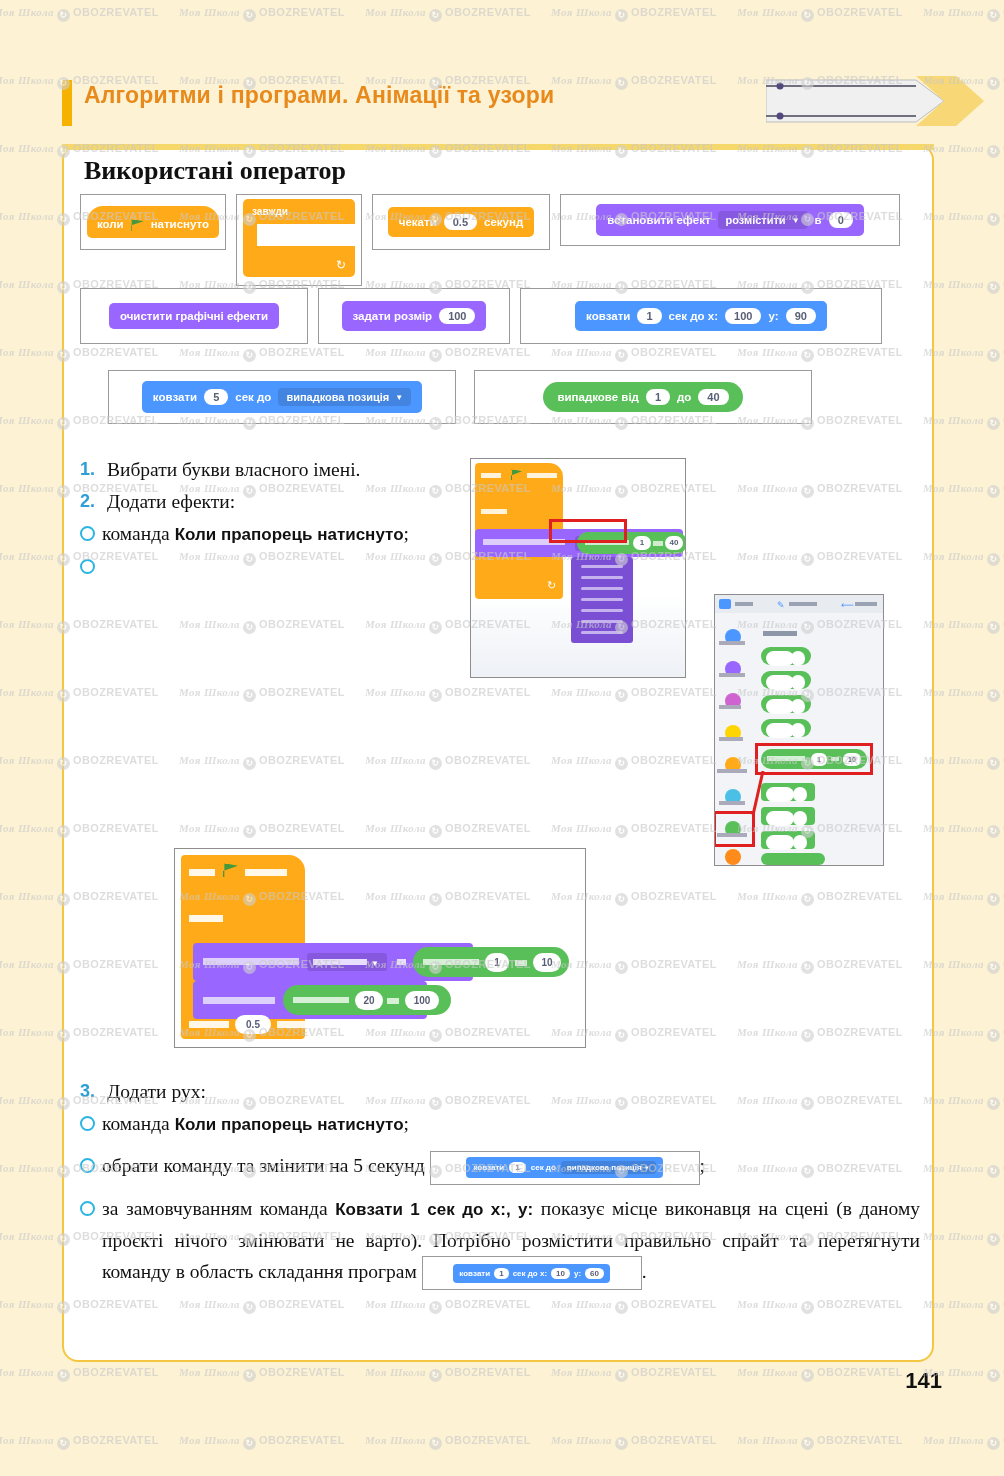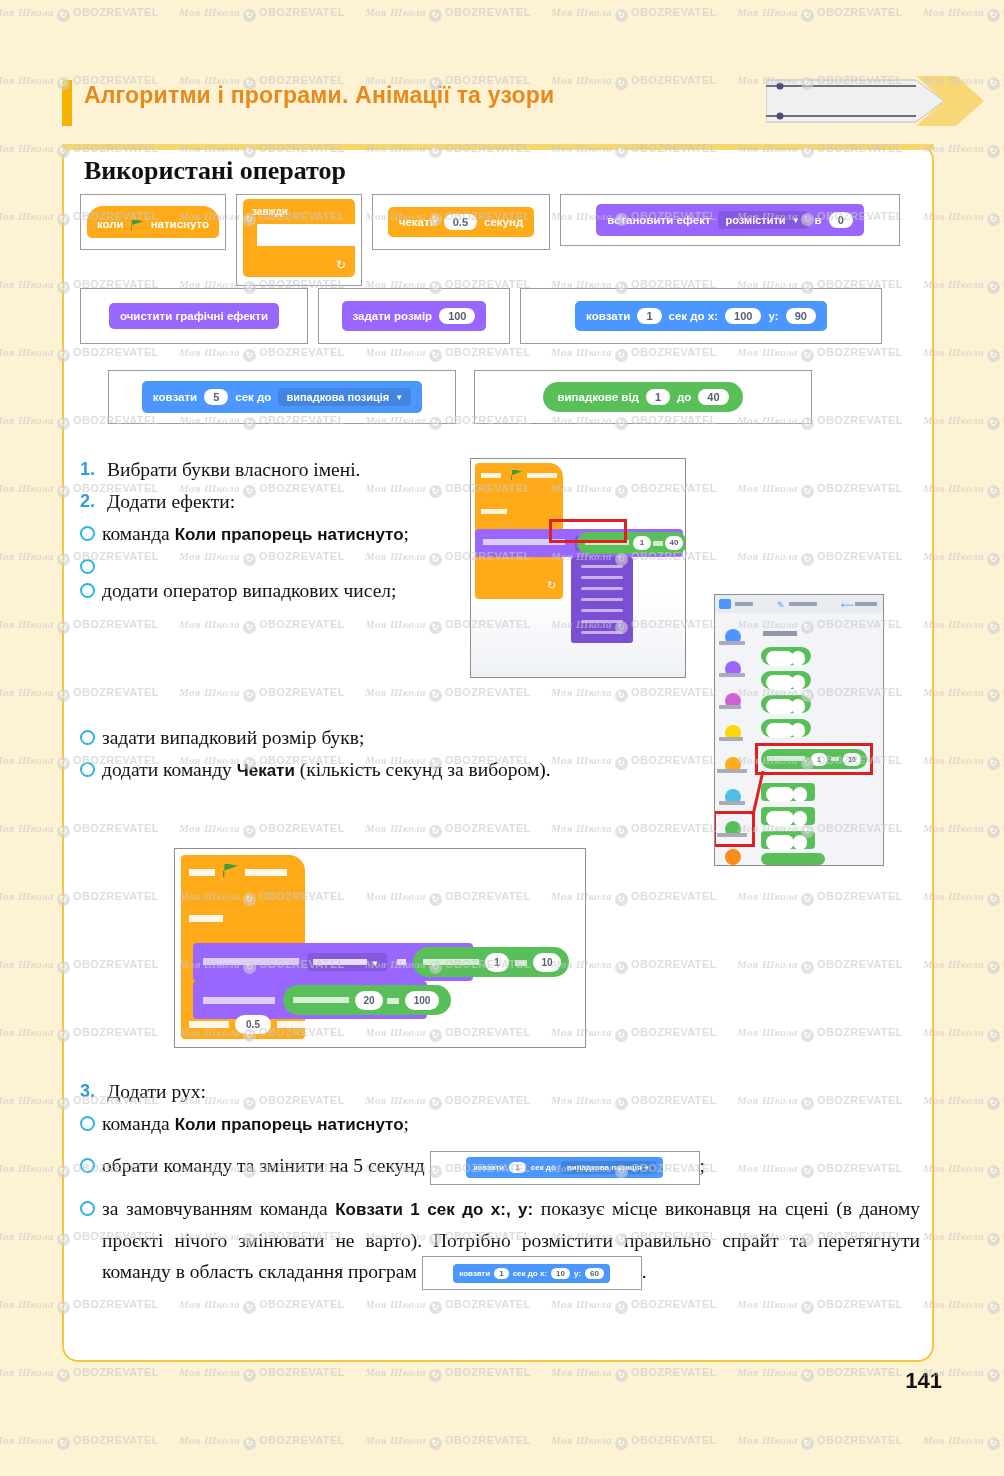--- a/index.html
+++ b/index.html
@@ -270,36 +270,22 @@
 
     <div class="li">
       <span class="bullet"></span>
       <span><span>команда </span><b>Коли прапорець натиснуто</b><span>;</span></span>
     </div>
 
     <div class="li">
       <span class="bullet"></span>
     </div>
 
-    <div class="li">
-      <span class="bullet"></span>
-      <span>додати оператор випадкових чисел;</span>
-    </div>
-  </div>
-
-  <div class="txtcol" style="left:16px; top:576px; width:636px;">
-    <div class="li">
-      <span class="bullet"></span>
-      <span>задати випадковий розмір букв;</span>
-    </div>
-    <div class="li">
-      <span class="bullet"></span>
-      <span class="jtxt"><span>додати команду </span><b>Чекати</b><span> (кількість секунд за вибором).</span></span>
-    </div>
-  </div>
+  </div>
+
 
   <div class="shot" style="left:406px; top:312px; width:216px; height:220px;">
     <div class="editor-bg" style="background:linear-gradient(180deg,#fff 0%,#fff 62%,#eef1f6 100%);"></div>
     <div style="position:absolute;left:4px;top:4px;width:88px;height:136px;background:#ffab19;border-radius:4px 14px 4px 4px;"></div>
     <div style="position:absolute;left:10px;top:14px;width:20px;height:5px;background:#fff;opacity:.85;"></div>
     <div style="position:absolute;left:40px;top:10px;width:11px;height:11px;background:#45993d;clip-path:polygon(0 0,100% 20%,0 58%,0 100%,9% 100%,9% 0);"></div>
     <div style="position:absolute;left:56px;top:14px;width:30px;height:5px;background:#fff;opacity:.85;"></div>
     <div style="position:absolute;left:10px;top:50px;width:26px;height:5px;background:#fff;opacity:.85;"></div>
     <div style="position:absolute;left:76px;top:120px;color:#fff;font-size:11px;">↻</div>
 

